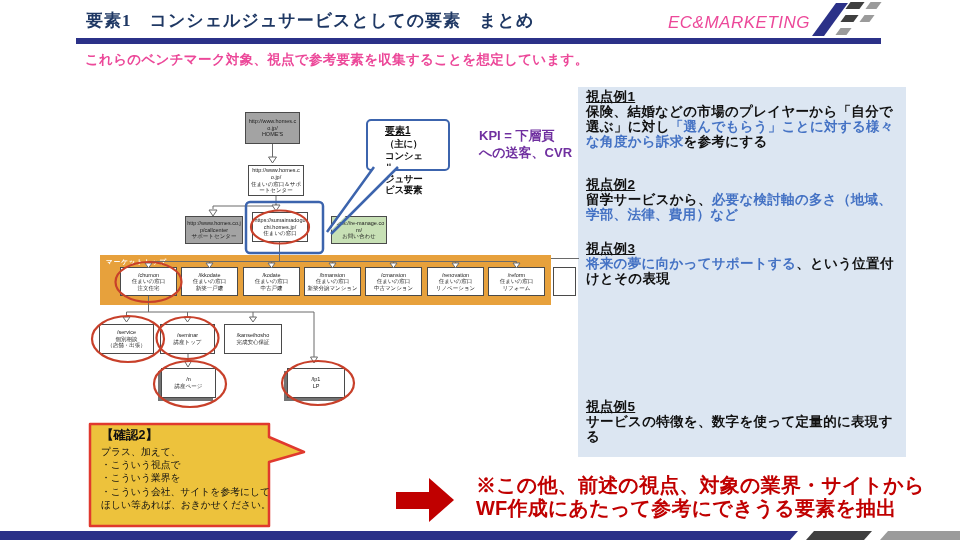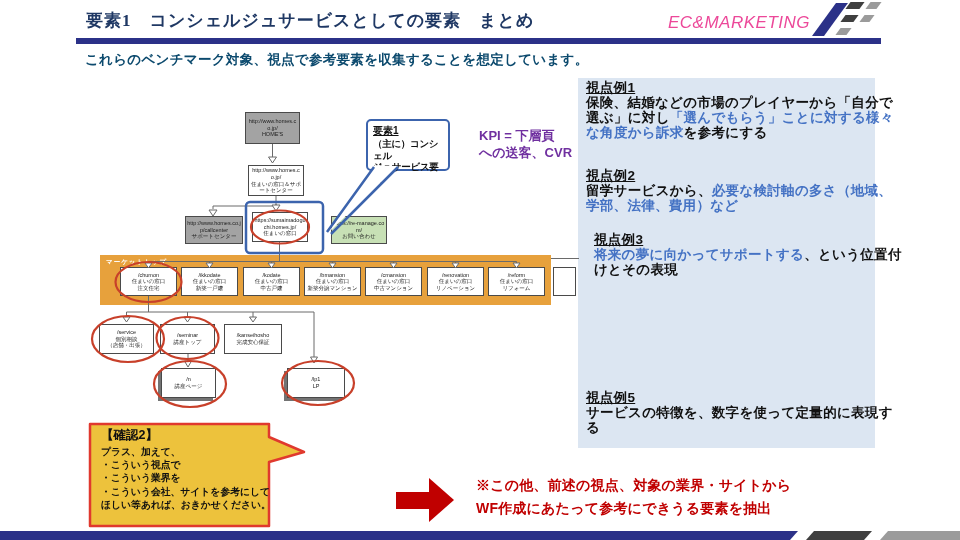--- a/index.html
+++ b/index.html
@@ -3,21 +3,21 @@
 <meta charset="utf-8">
 <style>
   html,body{margin:0;padding:0;}
   body{width:960px;height:540px;position:relative;background:#fff;overflow:hidden;
        font-family:"Liberation Sans",sans-serif;}
   .abs{position:absolute;}
   
   .slide-title{left:86px;top:9px;font-family:"Liberation Serif",serif;font-weight:bold;
        font-size:17px;letter-spacing:1px;color:#1f3864;}
   .header-bar{left:76px;top:38px;width:805px;height:6px;background:#2b3188;}
-  .subtitle{left:85px;top:51px;font-size:13.5px;font-weight:bold;color:#0c4a6e;letter-spacing:.3px;}
+  .subtitle{left:85px;top:51px;font-size:13.5px;font-weight:bold;color:#ec4899;letter-spacing:.3px;}
   .logo-text{left:668px;top:13px;font-size:17px;font-weight:normal;font-style:italic;
        color:#ec4899;letter-spacing:.5px;}
   .logo-icon{left:818px;top:1px;width:68px;height:38px;}
   .logo-icon div{position:absolute;transform:skewX(-36deg);}
   .lb1{left:6px;top:2px;width:12px;height:33px;background:#2b3188;}
   .ld1{left:30px;top:1px;width:14px;height:7px;background:#3f3f3f;}
   .lg1{left:50px;top:1px;width:11px;height:7px;background:#9b9b9b;}
   .ld2{left:25px;top:14px;width:13px;height:7px;background:#3f3f3f;}
   .lg2{left:44px;top:14px;width:10px;height:7px;background:#9b9b9b;}
   .lg3{left:20px;top:27px;width:11px;height:7px;background:#9b9b9b;}
@@ -25,39 +25,39 @@
   .sbox{position:absolute;background:#fff;border:1px solid #4a4a4a;font-size:5.5px;
        line-height:1.2;text-align:center;display:flex;align-items:center;justify-content:center;
        white-space:pre-line;color:#222;padding:1px;box-sizing:border-box;word-break:break-all;z-index:2;}
   .gray{background:#a3a3a3;}
   .green{background:#c7e0b5;}
   .shadowed{box-shadow:-3px 3px 0 rgba(80,80,80,.8);}
   .band{position:absolute;left:100px;top:255px;width:451px;height:50px;background:#e7a13c;z-index:1;}
   .band-label{position:absolute;left:6px;top:3px;color:#fff;font-size:6.5px;font-weight:bold;letter-spacing:1px;}
   .band .sbox{top:12px;width:57px;height:29px;}
   
-  .panel{left:578px;top:78px;width:297px;height:370px;background:#dce6f2;z-index:3;}
+  .panel{left:578px;top:87px;width:328px;height:370px;background:#dce6f2;z-index:3;}
   .vp{position:absolute;left:8px;width:316px;font-size:13.5px;font-weight:bold;
        line-height:15px;letter-spacing:.3px;color:#111;}
   .vp-title{text-decoration:underline;}
   .blue{color:#4472c4;}
   
   .el-callout{left:366px;top:119px;width:84px;height:52px;background:#fff;border:2.5px solid #3c64ad;
-       border-radius:5px;padding:3px 5px;box-sizing:border-box;z-index:4;font-weight:bold;color:#111;}
+       border-radius:5px;padding:3px 17px;box-sizing:border-box;z-index:4;font-weight:bold;color:#111;}
   .el-title{font-size:10px;text-decoration:underline;}
   .el-body{font-size:9.5px;line-height:1.22;white-space:pre-line;letter-spacing:-.3px;}
   .kpi{left:479px;top:127px;font-size:13px;font-weight:bold;color:#7030a0;
        white-space:pre-line;line-height:17px;z-index:4;}
   
   .confirm-svg{left:88px;top:421px;z-index:4;}
   .confirm-title{left:101px;top:427px;font-size:12.5px;font-weight:bold;color:#111;z-index:5;}
-  .confirm-body{left:101px;top:445px;font-size:9.8px;font-weight:bold;color:#111;
+  .confirm-body{left:101px;top:445px;font-size:9.8px;font-weight:normal;color:#111;
        white-space:pre-line;line-height:13.2px;z-index:5;}
   
-  .bottom-note{left:476px;top:474px;font-size:14px;font-weight:bold;color:#c00000;
+  .bottom-note{left:476px;top:474px;font-size:20px;font-weight:bold;color:#c00000;
        white-space:pre-line;line-height:22.5px;letter-spacing:.2px;z-index:4;}
   .big-arrow{left:396px;top:478px;width:58px;height:45px;z-index:4;}
   .arrow-shaft{position:absolute;left:0;top:14px;width:33px;height:17px;background:#c00000;}
   .arrow-head{position:absolute;left:33px;top:0;width:0;height:0;
        border-left:25px solid #c00000;border-top:22.5px solid transparent;border-bottom:22.5px solid transparent;}
   
   .footer{left:0;top:531px;width:960px;height:9px;z-index:1;}
   .footer div{position:absolute;top:0;height:9px;}
   .f-blue{left:0;width:798px;background:#2b3188;clip-path:polygon(0 0,100% 0,calc(100% - 8px) 100%,0 100%);}
   .f-dark{left:806px;width:66px;background:#3f3f3f;clip-path:polygon(8px 0,100% 0,calc(100% - 8px) 100%,0 100%);}
@@ -139,21 +139,21 @@
 
 <div class="abs panel">
   <div class="vp" style="top:2px;">
     <div class="vp-title">視点例1</div>
     <div><span>保険、結婚などの市場のプレイヤーから「自分で選ぶ」に対し</span><span class="blue">「選んでもらう」ことに対する様々な角度から訴求</span><span>を参考にする</span></div>
   </div>
   <div class="vp" style="top:90px;">
     <div class="vp-title">視点例2</div>
     <div><span>留学サービスから、</span><span class="blue">必要な検討軸の多さ（地域、学部、法律、費用）など</span><span></span></div>
   </div>
-  <div class="vp" style="top:154px;margin-left:8px;">
+  <div class="vp" style="top:154px;">
     <div class="vp-title">視点例3</div>
     <div><span class="blue">将来の夢に向かってサポートする</span><span>、という位置付けとその表現</span></div>
   </div>
   <div class="vp" style="top:229px;">
   </div>
   <div class="vp" style="top:312px;">
     <div class="vp-title">視点例5</div>
     <div><span>サービスの特徴を、数字を使って定量的に表現する</span></div>
   </div>
 </div>

